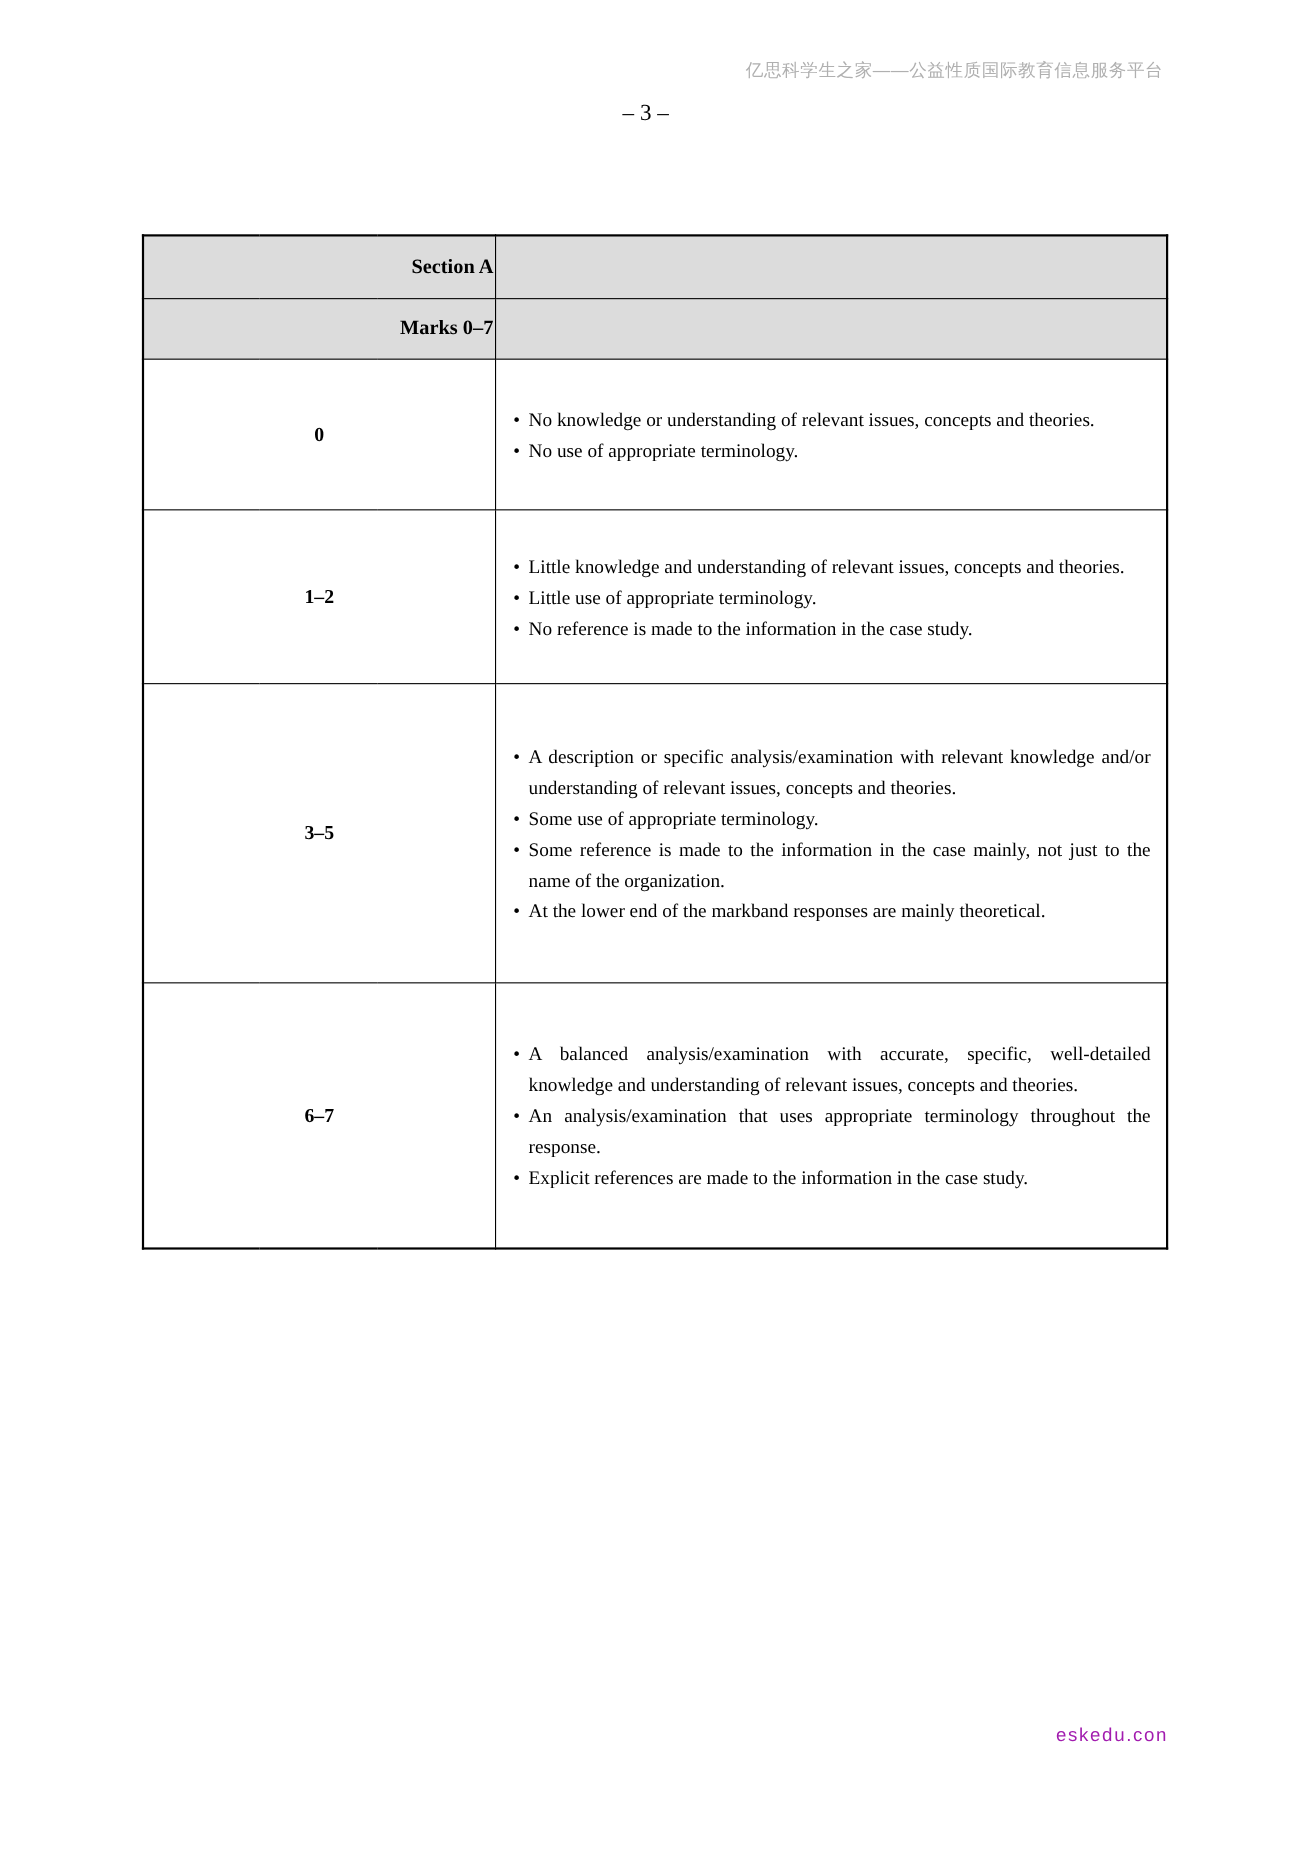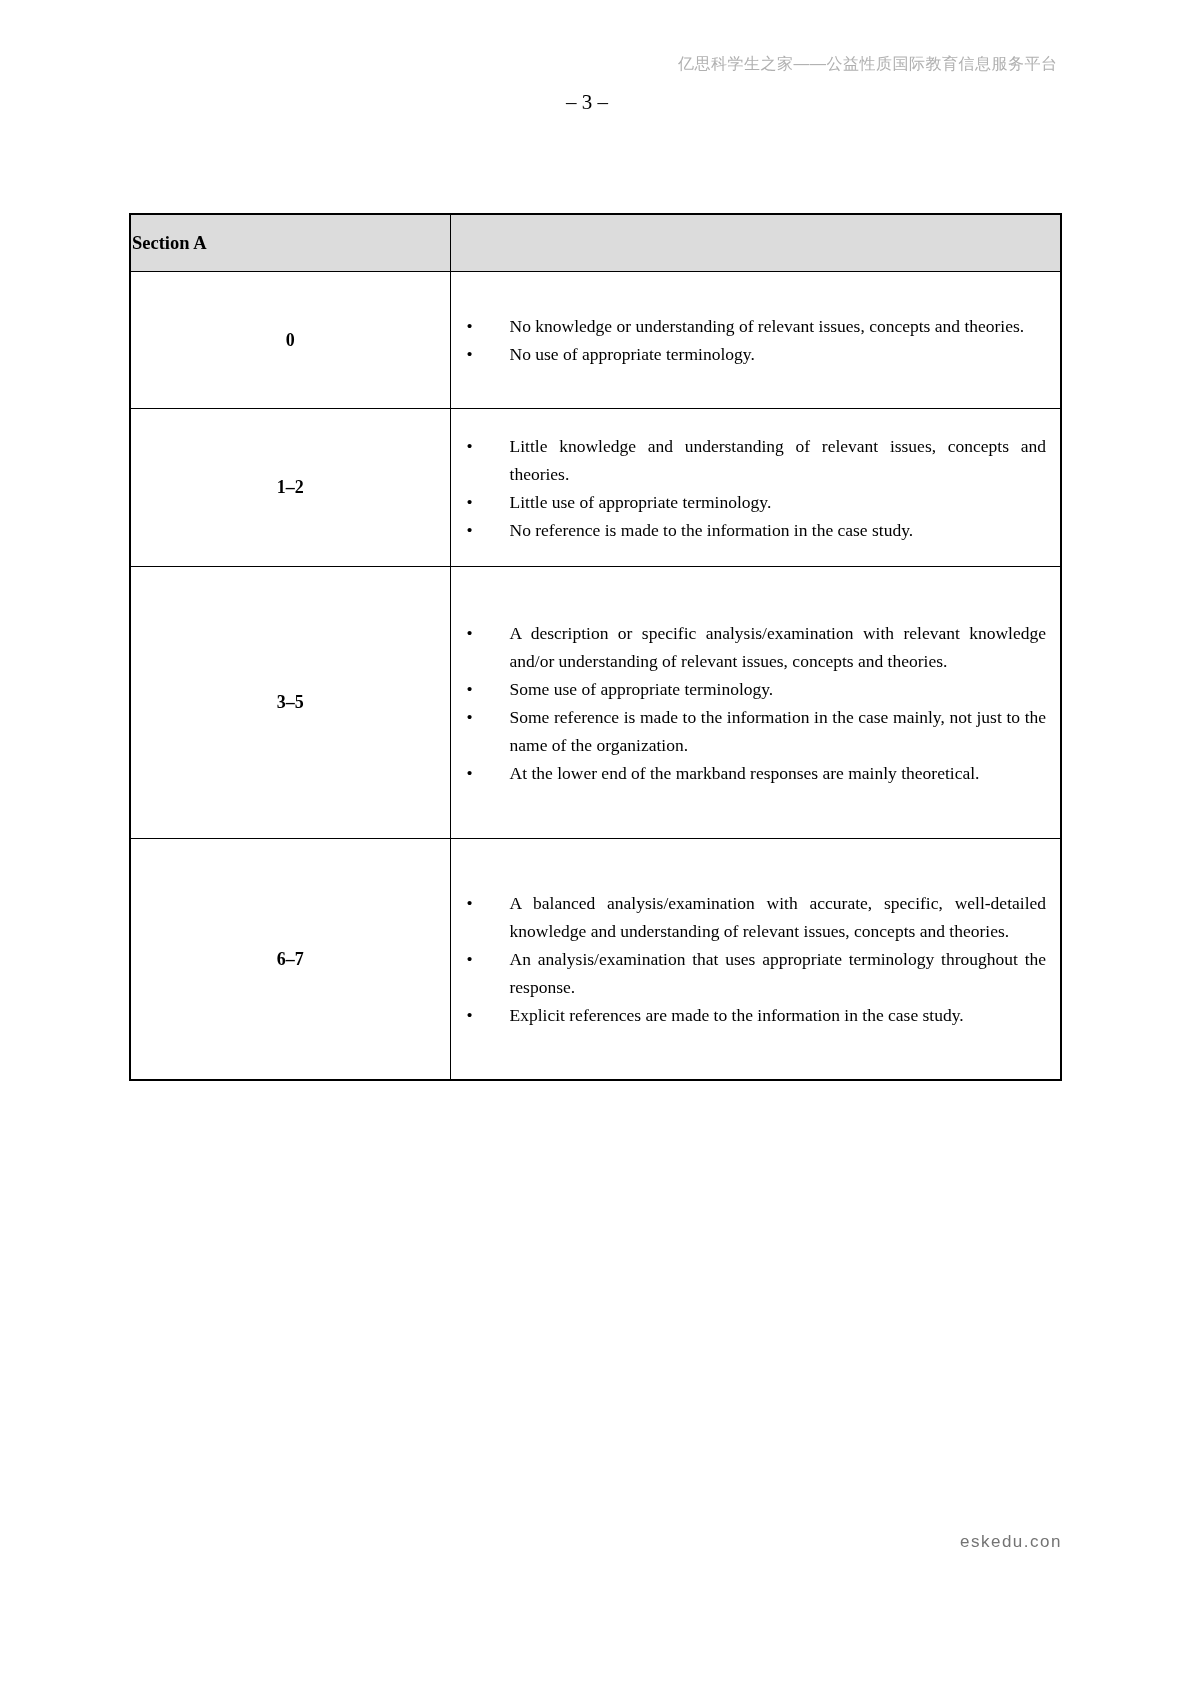--- a/index.html
+++ b/index.html
@@ -52,21 +52,21 @@
     border-collapse: collapse;
     table-layout: fixed;
     border: 2.5px solid #000;
     font-size: 17.5px;
   }
   table.markband td { border: 1.8px solid #000; }
   .hdr {
     background: #dcdcdc;
     font-weight: bold;
     font-size: 18.5px;
-    text-align: left;
+    text-align: right;
     vertical-align: middle;
   }
   .r-section td { height: 54px; }
   .r-qs td      { height: 50px; }
   .r-marks td   { height: 52px; }
   .r-b0 td  { height: 116px; }
   .r-b12 td { height: 137px; }
   .r-b35 td { height: 251px; }
   .r-b67 td { height: 220px; }
   .marks-cell {
@@ -75,37 +75,37 @@
     text-align: center;
     vertical-align: middle;
   }
   .desc-cell {
     vertical-align: middle;
     padding: 10px 14px 10px 0;
   }
   .desc-cell ul { margin: 0; padding: 0; list-style: none; }
   .desc-cell li {
     position: relative;
-    padding-left: 59px;
+    padding-left: 30px;
     text-align: justify;
     line-height: 28px;
   }
   .desc-cell li::before {
     content: "\2022";
     position: absolute;
     left: 16px;
     top: 0;
   }
   .wm-bottom {
     position: absolute;
-    top: 1532px;
+    top: 1568px;
     left: 960px;
     font-family: "Liberation Sans", sans-serif;
     font-size: 17px;
-    color: #737373;
+    color: #a21caf;
     letter-spacing: 1.5px;
     white-space: nowrap;
   }
 </style>
 </head>
 <body>
 
 <div class="page">
 
   <div class="wm-top">亿思科学生之家——公益性质国际教育信息服务平台</div>
@@ -116,20 +116,24 @@
   <table class="markband">
     <colgroup>
       <col style="width:106px">
       <col style="width:107px">
       <col style="width:107px">
       <col style="width:611px">
     </colgroup>
     <tbody>
       <tr class="r-section">
         <td colspan="3" class="hdr">Section A</td>
+        <td class="hdr"></td>
+      </tr>
+      <tr class="r-marks">
+        <td colspan="3" class="hdr">Marks 0–7</td>
         <td class="hdr"></td>
       </tr>
 
       <tr class="r-b0">
         <td colspan="3" class="marks-cell">0</td>
         <td class="desc-cell">
           <ul>
             <li>No knowledge or understanding of relevant issues, concepts and theories.</li>
             <li>No use of appropriate terminology.</li>
           </ul>

